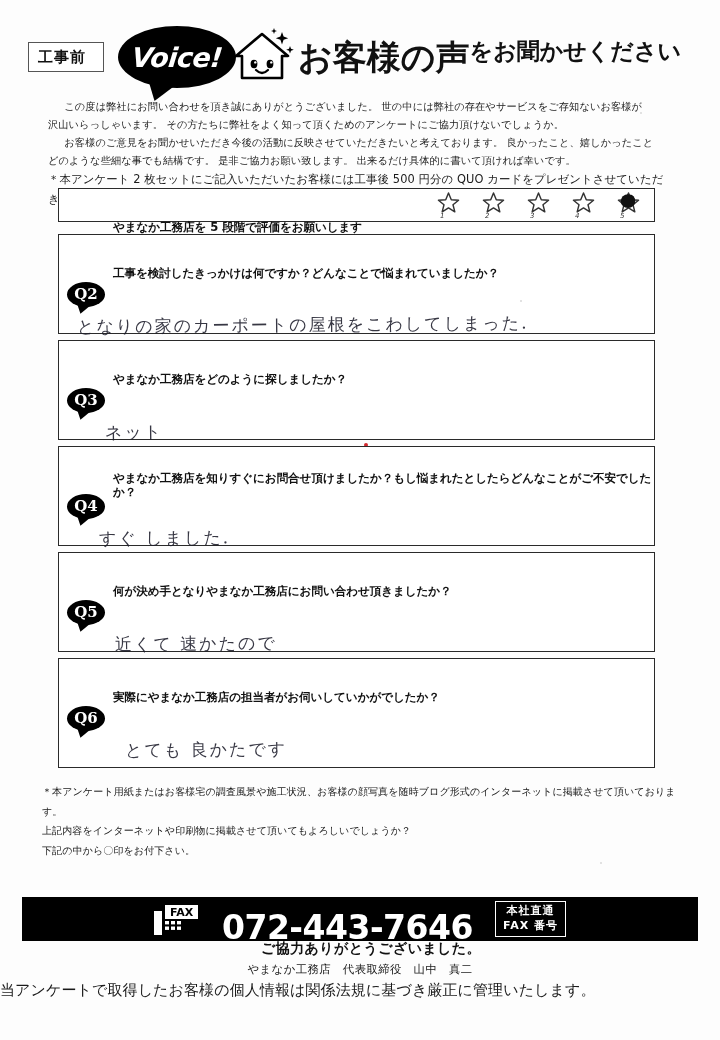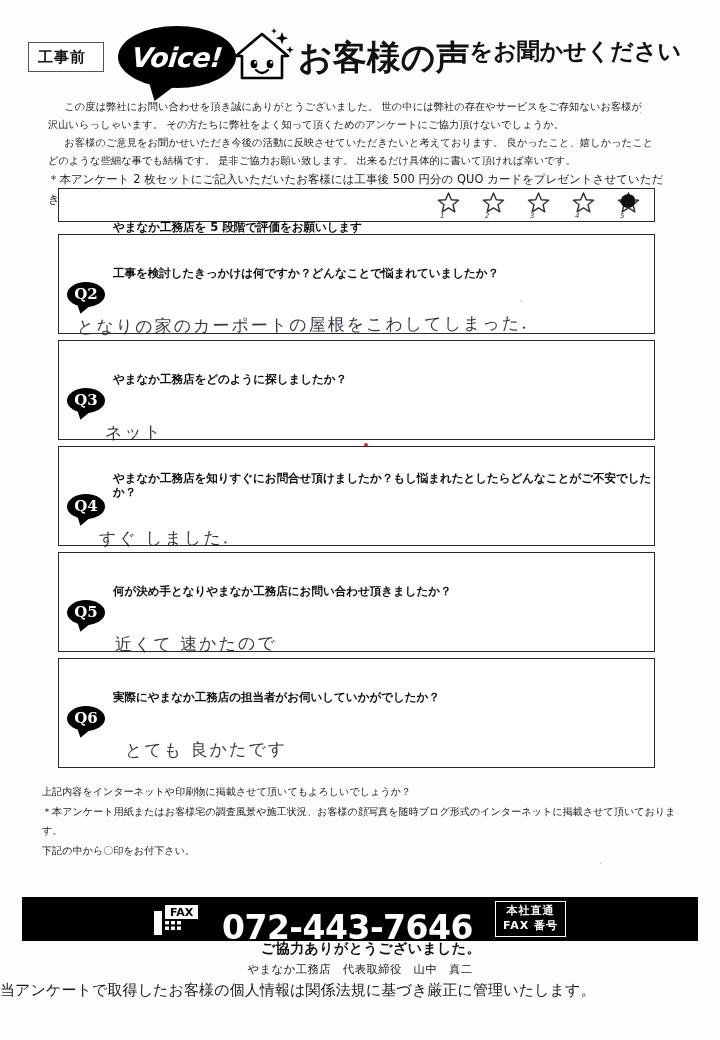--- a/index.html
+++ b/index.html
@@ -385,22 +385,22 @@
 
   <div class="q-box" style="top:658px; height:110px;">
     <div class="q-head">
       <div class="q-badge">Q6</div>
       <div class="q-text">実際にやまなか工務店の担当者がお伺いしていかがでしたか？</div>
     </div>
     <div class="answer" style="padding-left:66px;">とても 良かたです</div>
   </div>
 
   <div class="foot-note">
+    <p>＊本アンケート用紙またはお客様宅の調査風景や施工状況、お客様の顔写真を随時ブログ形式のインターネットに掲載させて頂いております。</p>
     <p>上記内容をインターネットや印刷物に掲載させて頂いてもよろしいでしょうか？</p>
-    <p>＊本アンケート用紙またはお客様宅の調査風景や施工状況、お客様の顔写真を随時ブログ形式のインターネットに掲載させて頂いております。</p>
     <p>下記の中から〇印をお付下さい。</p>
   </div>
 
   <div class="fax-bar">
     <div class="fax-icon">
       <svg viewBox="0 0 46 32" width="46" height="32" aria-hidden="true">
         <rect x="0" y="8" width="8" height="24" fill="#fff"></rect>
         <rect x="11" y="2" width="33" height="14" fill="#fff"></rect>
         <text x="27.5" y="13.4" font-size="11" font-weight="bold" fill="#000" text-anchor="middle" font-family="'DejaVu Sans','Liberation Sans',sans-serif">FAX</text>
         <rect x="11" y="18" width="4" height="3.4" fill="#fff"></rect>

